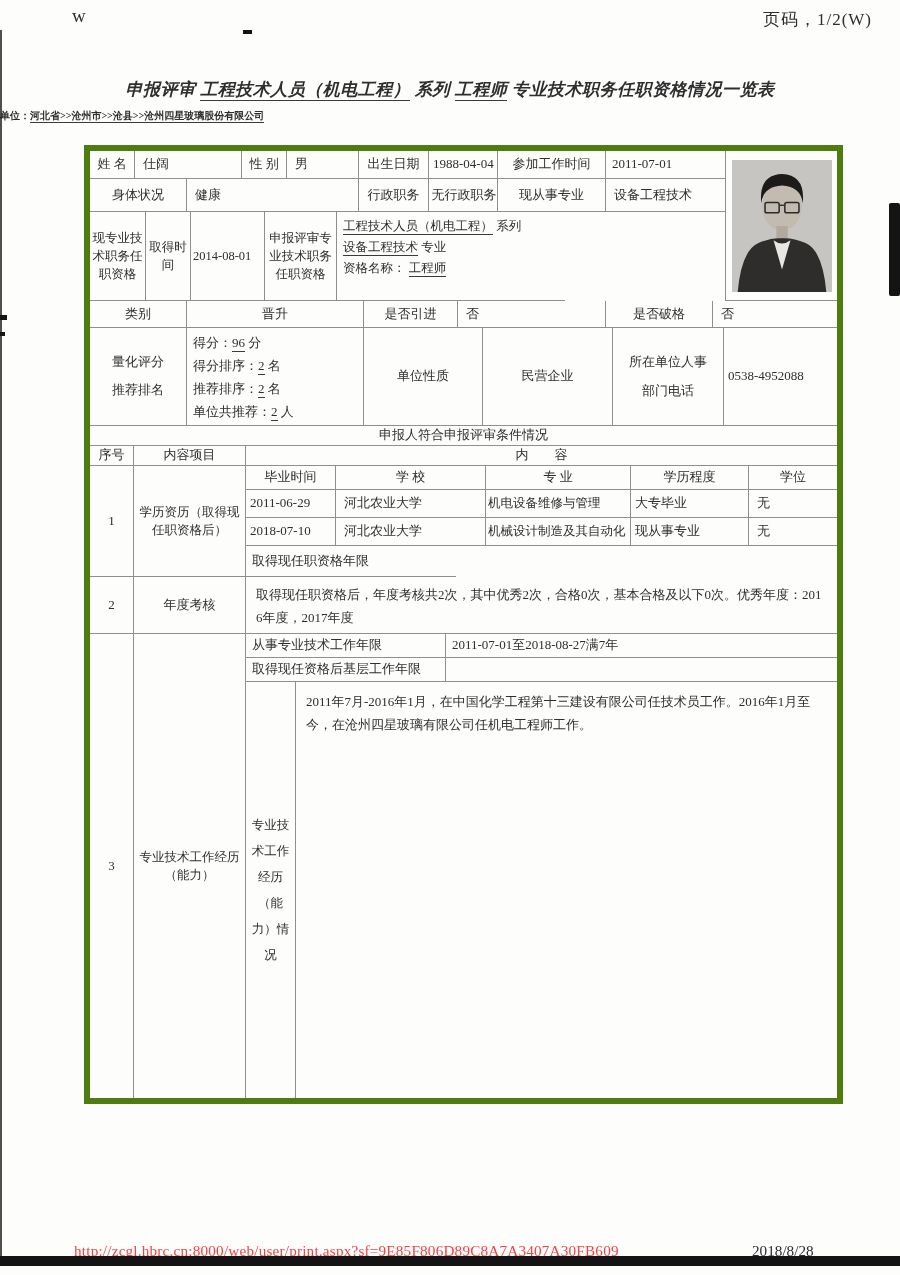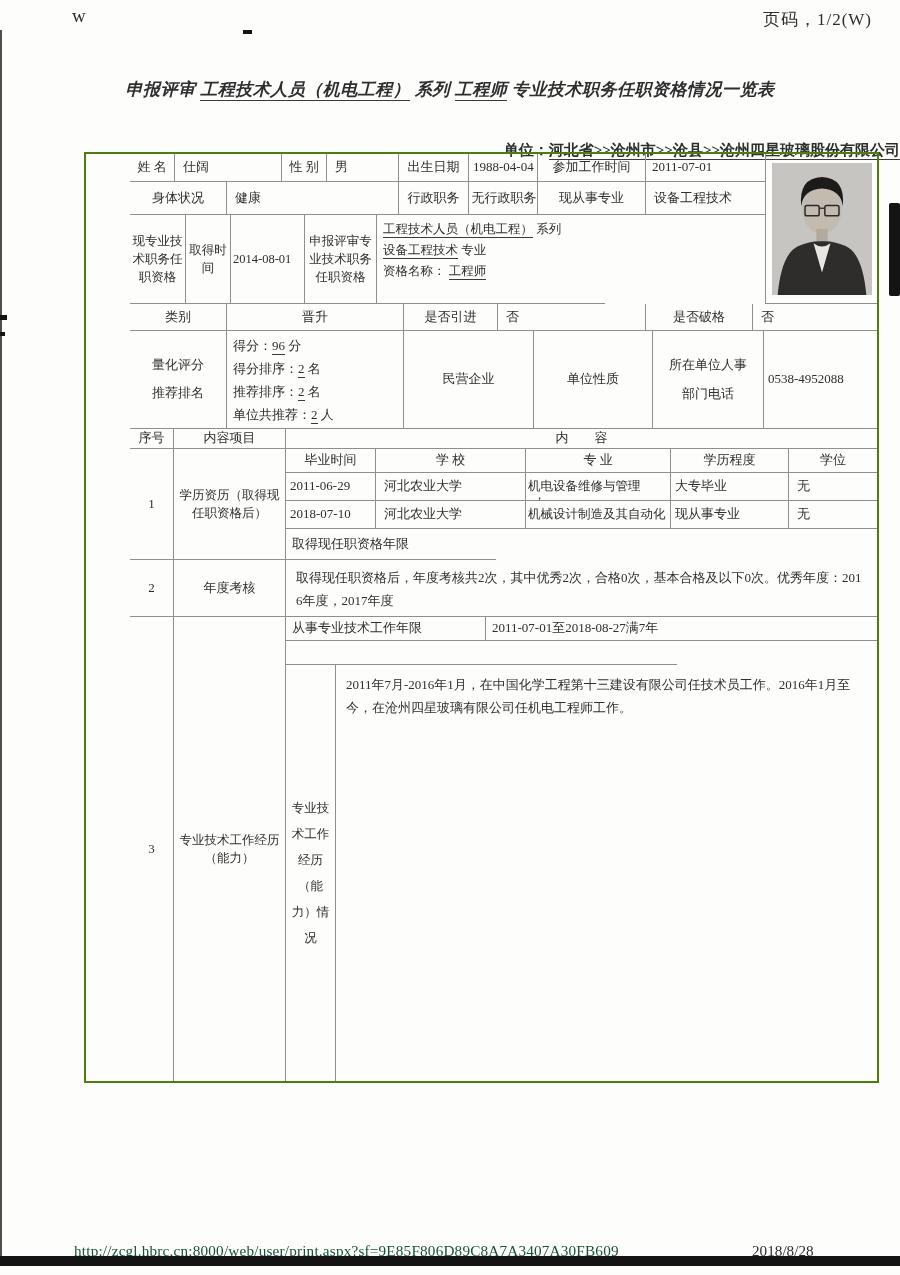--- a/index.html
+++ b/index.html
@@ -2,39 +2,39 @@
 <html><head>
 <meta charset="utf-8">
 <style>
   html,body{margin:0;padding:0;}
   .page{position:relative;width:900px;height:1275px;background:#fdfdfc;overflow:hidden;
         font-family:"Liberation Serif","DejaVu Serif",serif;color:#2e2e2e;}
   .corner-w{position:absolute;left:72px;top:5px;font-size:19px;}
   .page-num{position:absolute;right:28px;top:8px;font-size:17px;letter-spacing:1px;}
   .title{position:absolute;left:0;top:78px;width:100%;text-align:center;font-size:17px;
          font-weight:600;letter-spacing:0.5px;font-style:italic;}
-  .unit-line{position:absolute;left:0;top:109px;width:100%;text-align:right;font-size:15px;font-weight:600;margin-top:32px;}
+  .unit-line{position:absolute;left:0;top:109px;width:100%;text-align:left;font-size:10px;font-weight:600;}
   .u{border-bottom:1.4px solid #3a3a3a;padding-bottom:1px;}
-  .tbl{position:absolute;left:84px;top:152px;width:747px;border:2px solid #4d7c0f;font-size:13px;padding-left:44px;}
+  .tbl{position:absolute;left:84px;top:145px;width:747px;border:6px solid #4d7c0f;font-size:13px;}
   .row{display:flex;}
   .c{box-sizing:border-box;border-right:1px solid #8f8f8f;border-bottom:1px solid #8f8f8f;
      display:flex;align-items:center;word-break:break-all;line-height:1.45;}
   .row > .c:last-child{border-right:none;}
   .center{justify-content:center;text-align:center;}
   .pl2{padding-left:2px;} .pl4{padding-left:4px;} .pl6{padding-left:6px;} .pl8{padding-left:8px;}
   .pad2{padding:2px;} .small{font-size:12.5px;}
   .block{display:block;align-items:flex-start;}
   .nb{border-bottom:none;}
   .qual{padding:4px 6px;}
   .qual p{margin:0;line-height:21px;}
   .col2{flex-direction:column;justify-content:center;gap:9px;}
   .qline{line-height:23px;}
   .vlabel{justify-content:center;text-align:center;padding:0 5px;font-size:12.5px;line-height:26px;}
   .photo-cell{border-left:1px solid #8f8f8f;justify-content:center;}
-  .footer-url{position:absolute;left:74px;top:1242px;font-size:15.2px;letter-spacing:0.2px;color:#14532d;}
+  .footer-url{position:absolute;left:74px;top:1242px;font-size:15.2px;letter-spacing:0.2px;color:#ef4444;}
   .footer-date{position:absolute;left:752px;top:1242px;font-size:15.2px;color:#2c2c2c;}
   .artifact{position:absolute;background:#141414;}
   .stray{position:absolute;left:533px;top:486px;font-size:13px;color:#3c3c3c;}
 </style>
 </head>
 <body>
 
 <div class="page">
 
   <div class="corner-w">w</div>
@@ -106,29 +106,32 @@
       <div class="c col2 center" style="width:97px">
         <div>量化评分</div>
         <div>推荐排名</div>
       </div>
       <div class="c block pl6" style="width:177px;padding-top:3px">
         <div class="qline"><span>得分：</span><span class="u">96</span><span> 分</span></div>
         <div class="qline"><span>得分排序：</span><span class="u">2</span><span> 名</span></div>
         <div class="qline"><span>推荐排序：</span><span class="u">2</span><span> 名</span></div>
         <div class="qline"><span>单位共推荐：</span><span class="u">2</span><span> 人</span></div>
       </div>
+      <div class="c center" style="width:119px">单位性质</div>
       <div class="c center" style="width:130px">民营企业</div>
-      <div class="c center" style="width:119px">单位性质</div>
       <div class="c col2 center" style="width:111px;gap:10px">
         <div>所在单位人事</div>
         <div>部门电话</div>
       </div>
       <div class="c pl4" style="width:113px">0538-4952088</div>
     </div>
 
+    <div class="row" style="height:20px">
+      <div class="c center" style="width:747px">申报人符合申报评审条件情况</div>
+    </div>
 
     <div class="row" style="height:20px">
       <div class="c center" style="width:44px">序号</div>
       <div class="c center" style="width:112px">内容项目</div>
       <div class="c center" style="width:591px">内　　容</div>
     </div>
 
     <div class="row">
       <div class="c center" style="width:44px">1</div>
       <div class="c center small" style="width:112px;padding:4px">学历资历（取得现任职资格后）</div>
@@ -168,20 +171,21 @@
 
     <div class="row">
       <div class="c center nb" style="width:44px">3</div>
       <div class="c center nb small" style="width:112px;padding:4px">专业技术工作经历（能力）</div>
       <div style="width:591px">
         <div class="row" style="height:24px">
           <div class="c pl6" style="width:200px">从事专业技术工作年限</div>
           <div class="c pl6" style="width:391px">2011-07-01至2018-08-27满7年</div>
         </div>
         <div class="row" style="height:24px">
+          <div class="c pl6" style="width:200px">取得现任资格后基层工作年限</div>
           <div class="c pl6" style="width:391px"></div>
         </div>
         <div class="row" style="height:416px">
           <div class="c nb vlabel" style="width:50px">专业技术工作经历（能力）情况</div>
           <div class="c nb block" style="width:541px;padding:8px 10px;line-height:23px">2011年7月-2016年1月，在中国化学工程第十三建设有限公司任技术员工作。2016年1月至今，在沧州四星玻璃有限公司任机电工程师工作。</div>
         </div>
       </div>
     </div>
 
   </div>

